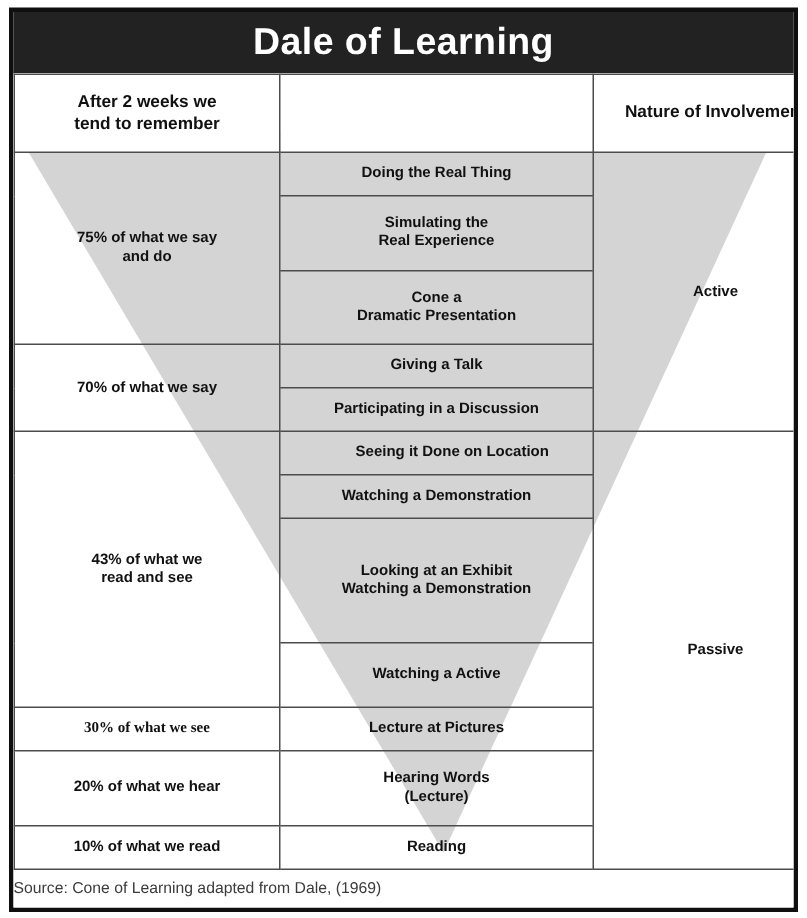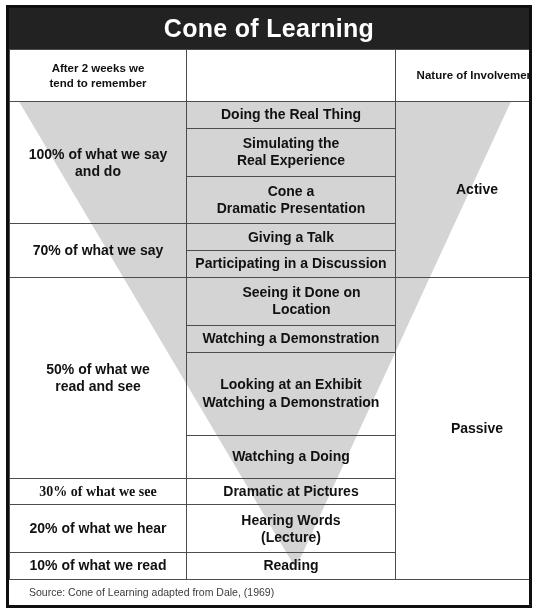--- a/index.html
+++ b/index.html
@@ -78,21 +78,21 @@
     width: 100%;
     height: 100%;
     border-collapse: collapse;
     table-layout: fixed;
     background: transparent;
   }
   table.cone-table td {
     border: 1px solid #4c4c4c;
     text-align: center;
     vertical-align: middle;
-    font-size: 14px;
+    font-size: 10px;
     font-weight: bold;
     color: #111111;
     line-height: 1.22;
     padding: 2px 4px;
     background: transparent;
   }
   td.col-left   { width: 168px; }
   td.col-mid    { width: 200px; }
   td.col-right  { width: 154px; }
 
@@ -106,37 +106,36 @@
   td.involvement-cell {
     font-size: 14px;
   }
 
   
   #source-bar {
     flex: 0 0 25px;
     background: #ffffff;
     display: flex;
     align-items: center;
-    padding-left: 20px;
   }
   #source-text {
     font-size: 10.5px;
     font-weight: normal;
     color: #3b3b3b;
     line-height: 1;
   }
 </style>
 </head>
 <body>
 
 <div id="page">
   <div id="frame" style="border-color: rgb(15, 15, 15);">
 
     <div id="title-bar" style="background: rgb(34, 34, 34); color: rgb(255, 255, 255);">
-      <div id="title-text">Cone of Learning</div>
+      <div id="title-text">Dale of Learning</div>
     </div>
 
     <div id="table-wrap">
 
       <svg id="cone" viewBox="0 0 526 546" preserveAspectRatio="none" aria-hidden="true">
         <polygon points="2,40 514,40 290,534" fill="#d4d4d4"></polygon>
       </svg>
 
       <table class="cone-table">
         <tbody>
@@ -145,21 +144,21 @@
             <td class="col-left" style="border-color: rgb(76, 76, 76);">
               <span>After 2 weeks we</span><br>
               <span>tend to remember</span>
             </td>
             <td class="col-mid" style="border-color: rgb(76, 76, 76);"></td>
             <td class="col-right" style="border-color: rgb(76, 76, 76);">Nature of Involvement</td>
           </tr>
 
           <tr>
             <td class="col-left" rowspan="3" style="border-color: rgb(76, 76, 76);">
-              <span>100% of what we say</span><br>
+              <span>75% of what we say</span><br>
               <span>and do</span>
             </td>
             <td class="col-mid" style="border-color: rgb(76, 76, 76);">Doing the Real Thing</td>
             <td class="col-right involvement-cell" rowspan="5" style="border-color: rgb(76, 76, 76);">Active</td>
           </tr>
           <tr>
             <td class="col-mid" style="border-color: rgb(76, 76, 76);">
               <span>Simulating the</span><br>
               <span>Real Experience</span>
             </td>
@@ -174,42 +173,42 @@
           <tr>
             <td class="col-left" rowspan="2" style="border-color: rgb(76, 76, 76);">70% of what we say</td>
             <td class="col-mid" style="border-color: rgb(76, 76, 76);">Giving a Talk</td>
           </tr>
           <tr>
             <td class="col-mid" style="border-color: rgb(76, 76, 76); margin-left: 39px;">Participating in a Discussion</td>
           </tr>
 
           <tr>
             <td class="col-left" rowspan="4" style="border-color: rgb(76, 76, 76);">
-              <span>50% of what we</span><br>
+              <span>43% of what we</span><br>
               <span>read and see</span>
             </td>
             <td class="col-mid" style="border-color: rgb(76, 76, 76); padding-left: 25px;">Seeing it Done on Location</td>
             <td class="col-right involvement-cell" rowspan="7" style="border-color: rgb(76, 76, 76);">Passive</td>
           </tr>
           <tr>
             <td class="col-mid" style="border-color: rgb(76, 76, 76);">Watching a Demonstration</td>
           </tr>
           <tr>
             <td class="col-mid" style="height: 78px; border-color: rgb(76, 76, 76);">
               <span>Looking at an Exhibit</span><br>
               <span>Watching a Demonstration</span>
             </td>
           </tr>
           <tr>
-            <td class="col-mid" style="height: 38px; border-color: rgb(76, 76, 76);">Watching a Doing</td>
+            <td class="col-mid" style="height: 38px; border-color: rgb(76, 76, 76);">Watching a Active</td>
           </tr>
 
           <tr>
             <td class="col-left" style="border-color: rgb(76, 76, 76); font-family: Liberation Serif, serif;">30% of what we see</td>
-            <td class="col-mid" style="border-color: rgb(76, 76, 76);">Dramatic at Pictures</td>
+            <td class="col-mid" style="border-color: rgb(76, 76, 76);">Lecture at Pictures</td>
           </tr>
 
           <tr>
             <td class="col-left" style="border-color: rgb(76, 76, 76);">20% of what we hear</td>
             <td class="col-mid" style="border-color: rgb(76, 76, 76);">
               <span>Hearing Words</span><br>
               <span>(Lecture)</span>
             </td>
           </tr>
 

